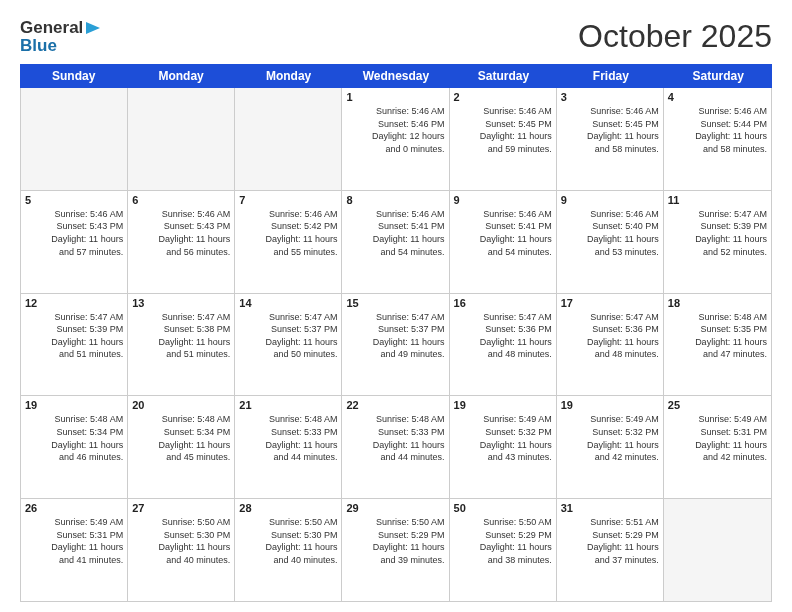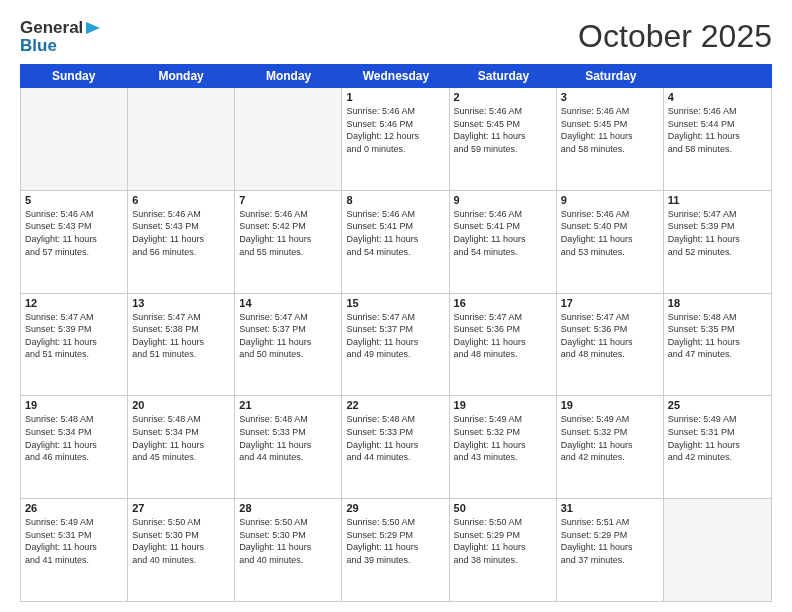--- a/index.html
+++ b/index.html
@@ -91,20 +91,21 @@
     .day-num {
       font-size: 11px;
       font-weight: bold;
       margin-bottom: 2px;
       color: #222;
     }
     .cell-text {
       font-size: 9px;
       line-height: 1.4;
       color: #333;
+      text-align: right;
     }
     .logo-row {
       display: flex;
       align-items: center;
     }
   </style>
 </head>
 <body>
 
 <div class="page">
@@ -123,20 +124,21 @@
     </div>
   </div>
 
   <div class="calendar">
     <div class="cal-header" id="cal-header">
         <div class="cal-header-cell">Sunday</div>
         <div class="cal-header-cell">Monday</div>
         <div class="cal-header-cell">Monday</div>
         <div class="cal-header-cell">Wednesday</div>
         <div class="cal-header-cell">Saturday</div>
+        <div class="cal-header-cell">Friday</div>
         <div class="cal-header-cell">Saturday</div>
       </div>
     <div class="cal-body" id="cal-body" style="border:1px solid #ccc; border-top:none;">
         <div class="cal-row">
           <div class="cal-cell empty"></div>
           <div class="cal-cell empty"></div>
           <div class="cal-cell empty"></div>
           <div class="cal-cell">
             <div class="day-num">1</div>
             <div class="cell-text">Sunrise: 5:46 AM<br>Sunset: 5:46 PM<br>Daylight: 12 hours<br>and 0 minutes.</div>

